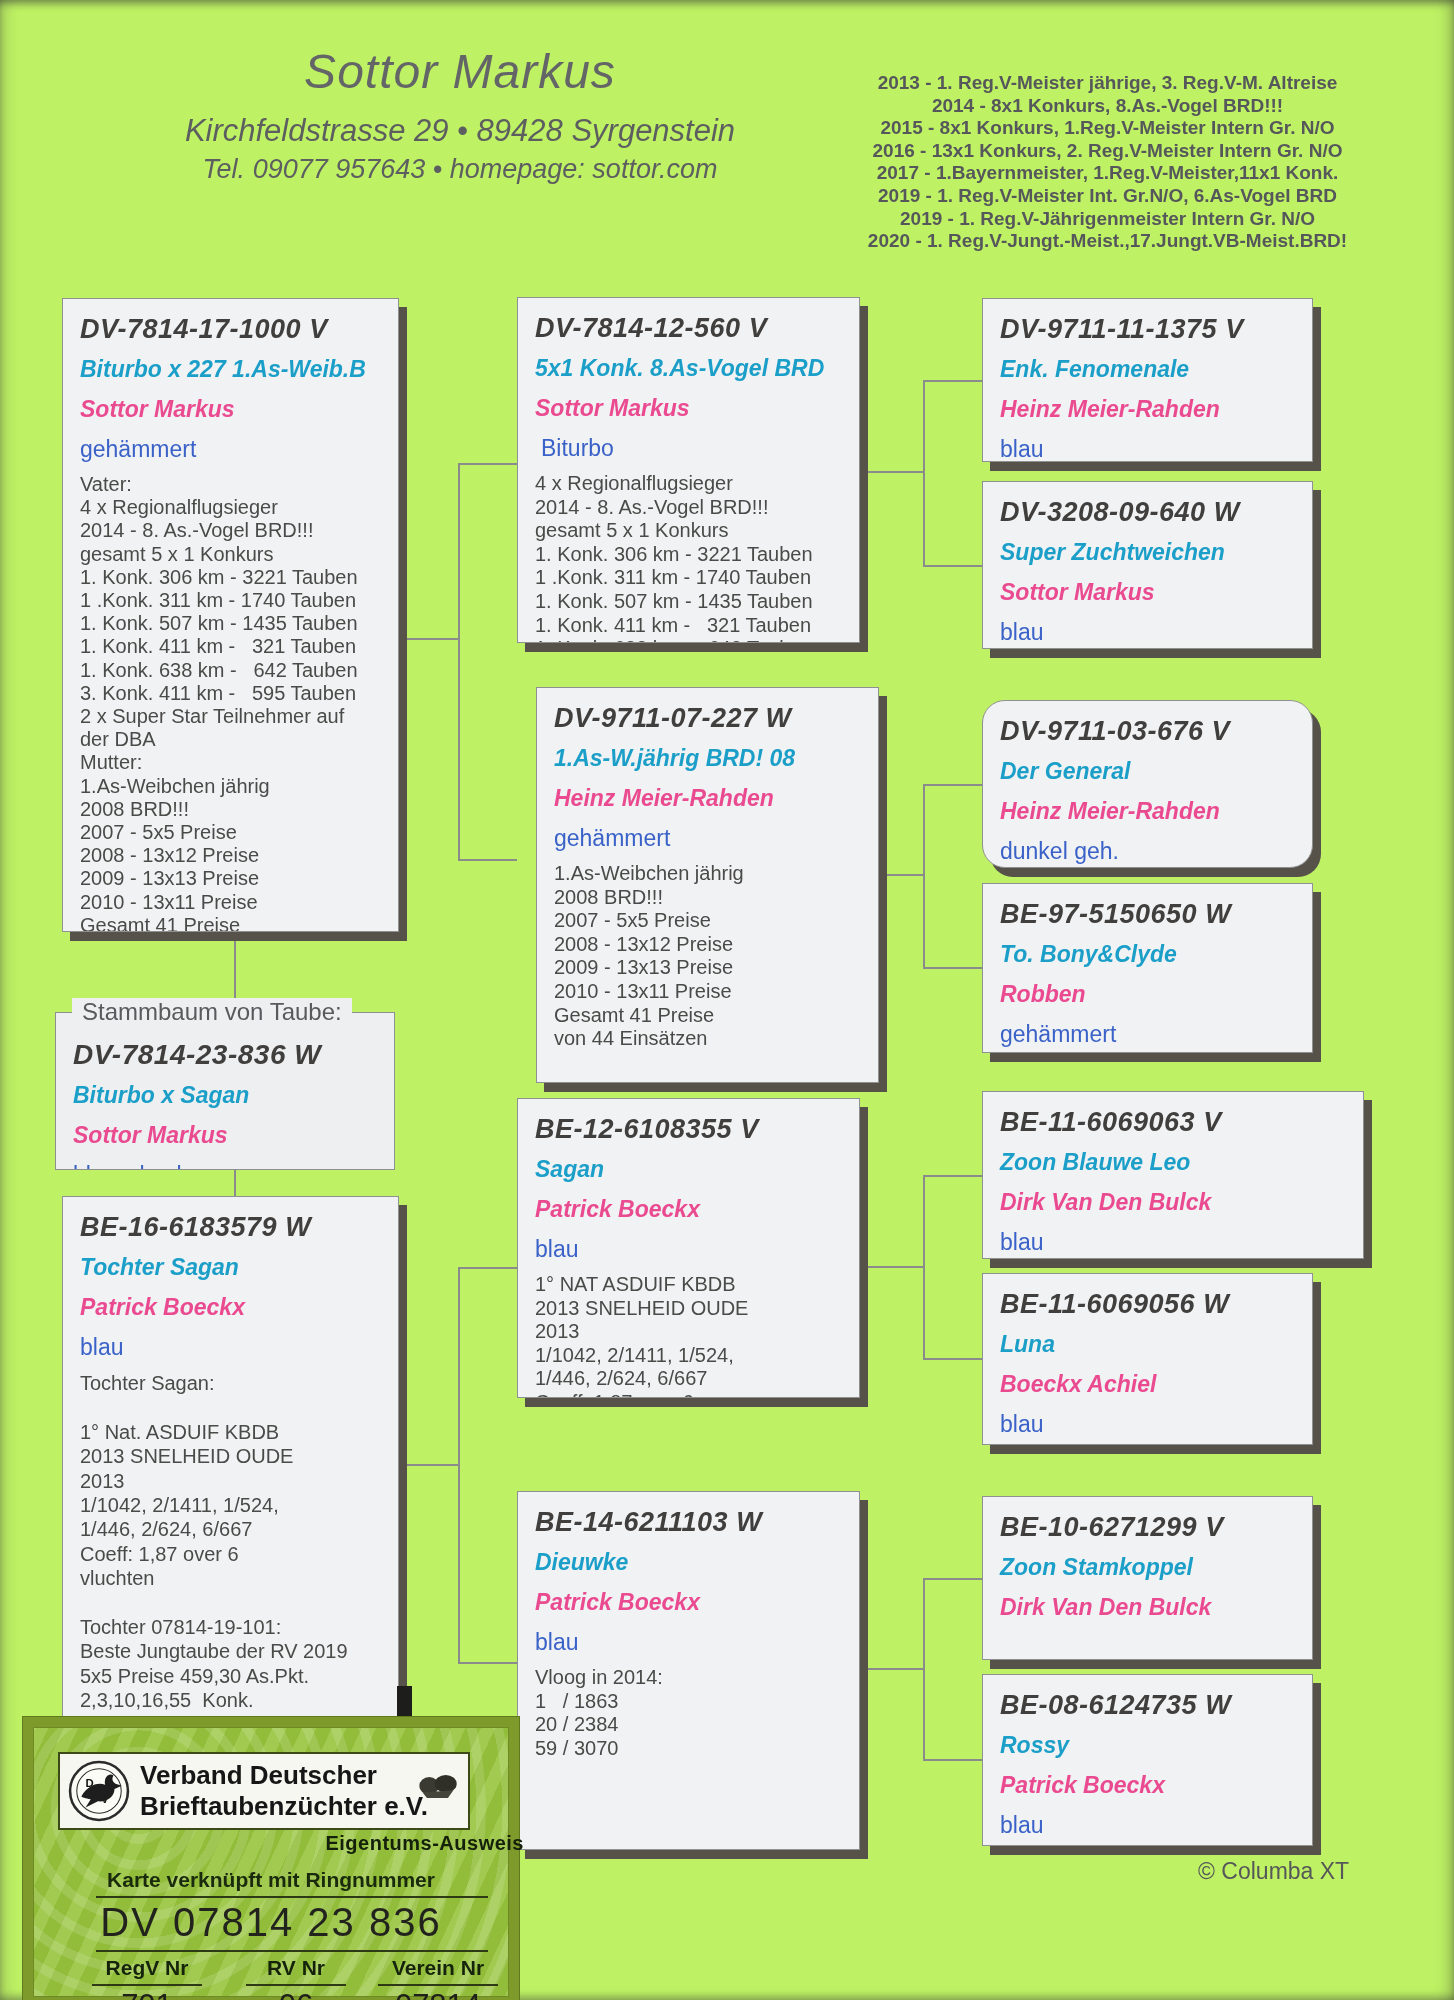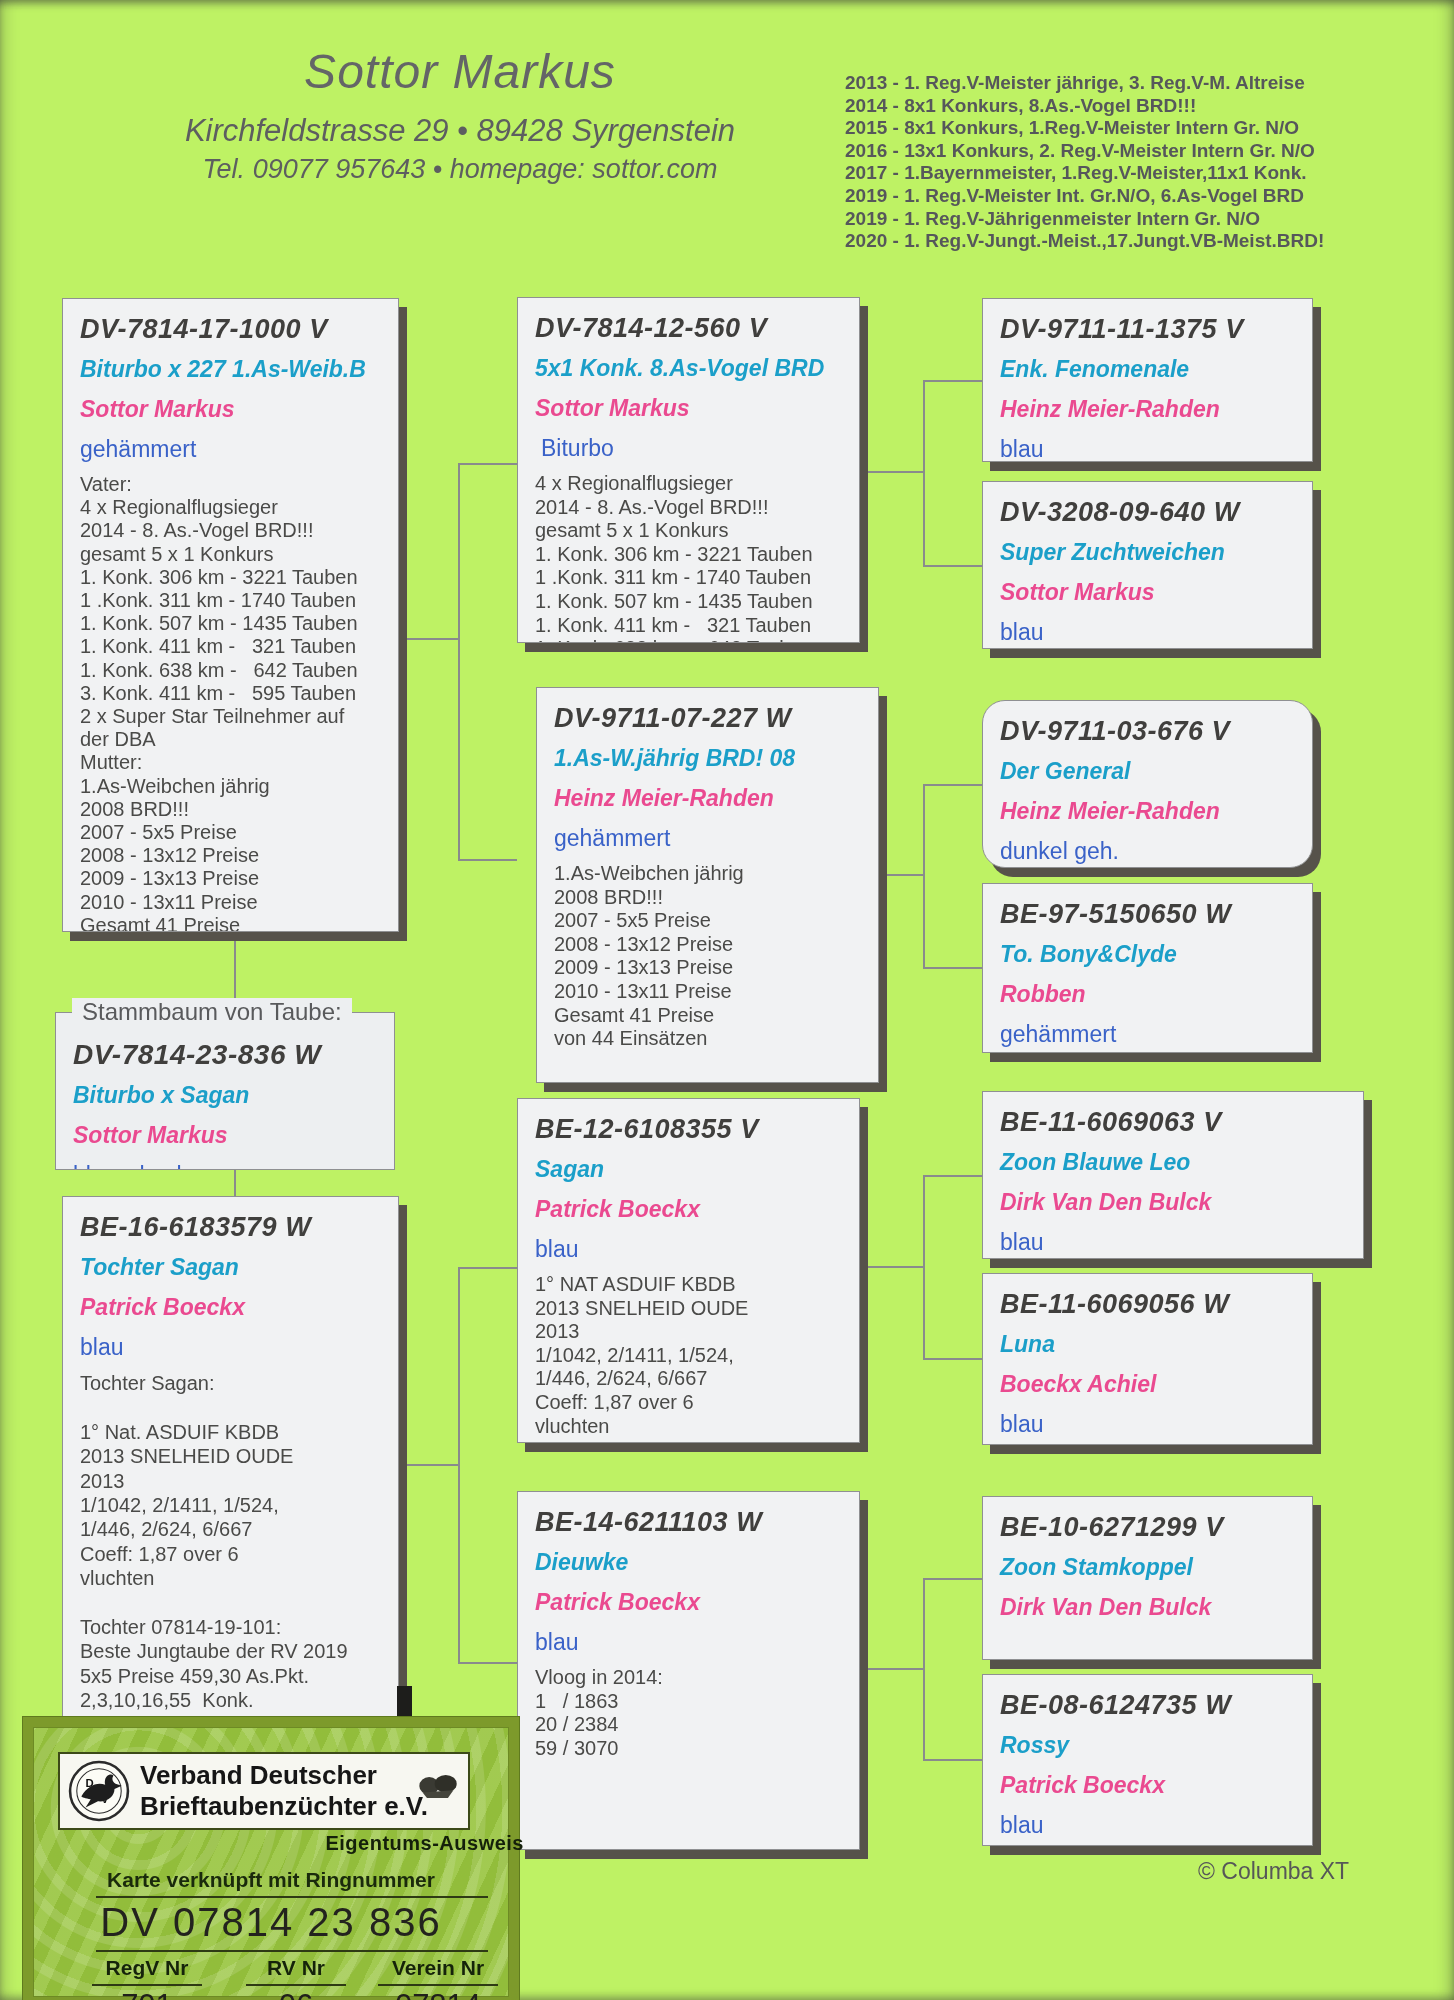--- a/index.html
+++ b/index.html
@@ -71,21 +71,21 @@
 </head>
 <body>
 
 <div id="page">
 
   <div class="abs" style="left:150px;top:44px;width:620px;text-align:center;">
     <div class="owner-name">Sottor Markus</div>
     <div class="owner-addr" style="margin-top:14px;">Kirchfeldstrasse 29 • 89428  Syrgenstein</div>
     <div class="owner-tel" style="margin-top:5px;">Tel. 09077 957643  • homepage: sottor.com</div>
   </div>
-  <div class="abs achv" style="left:845px;top:72px;width:525px;">2013 - 1. Reg.V-Meister jährige, 3. Reg.V-M. Altreise
+  <div class="abs achv" style="left:845px;top:72px;width:525px;text-align:center;">2013 - 1. Reg.V-Meister jährige, 3. Reg.V-M. Altreise
 2014 - 8x1 Konkurs, 8.As.-Vogel BRD!!!
 2015 - 8x1 Konkurs, 1.Reg.V-Meister Intern Gr. N/O
 2016 - 13x1 Konkurs, 2. Reg.V-Meister Intern Gr. N/O
 2017 - 1.Bayernmeister, 1.Reg.V-Meister,11x1 Konk.
 2019 - 1. Reg.V-Meister Int. Gr.N/O, 6.As-Vogel BRD
 2019 - 1. Reg.V-Jährigenmeister Intern Gr. N/O
 2020 - 1. Reg.V-Jungt.-Meist.,17.Jungt.VB-Meist.BRD!</div>
 
   <div class="conn" style="left:399px;top:638px;width:60px;height:2px;"></div>
   <div class="conn" style="left:458px;top:463px;width:2px;height:398px;"></div>
@@ -193,21 +193,21 @@
     <div class="details">1.As-Weibchen jährig
 2008 BRD!!!
 2007 - 5x5 Preise
 2008 - 13x12 Preise
 2009 - 13x13 Preise
 2010 - 13x11 Preise
 Gesamt 41 Preise
 von 44 Einsätzen</div>
   </div>
 
-  <div class="pbox" style="left:517px;top:1098px;width:343px;height:345px;">
+  <div class="pbox" style="left:517px;top:1098px;width:343px;height:300px;">
     <div class="ring">BE-12-6108355 V</div>
     <div class="pname">Sagan</div>
     <div class="breeder">Patrick Boeckx</div>
     <div class="feather">blau</div>
     <div class="details">1° NAT ASDUIF KBDB
 2013 SNELHEID OUDE
 2013
 1/1042, 2/1411, 1/524,
 1/446, 2/624, 6/667
 Coeff: 1,87 over 6

